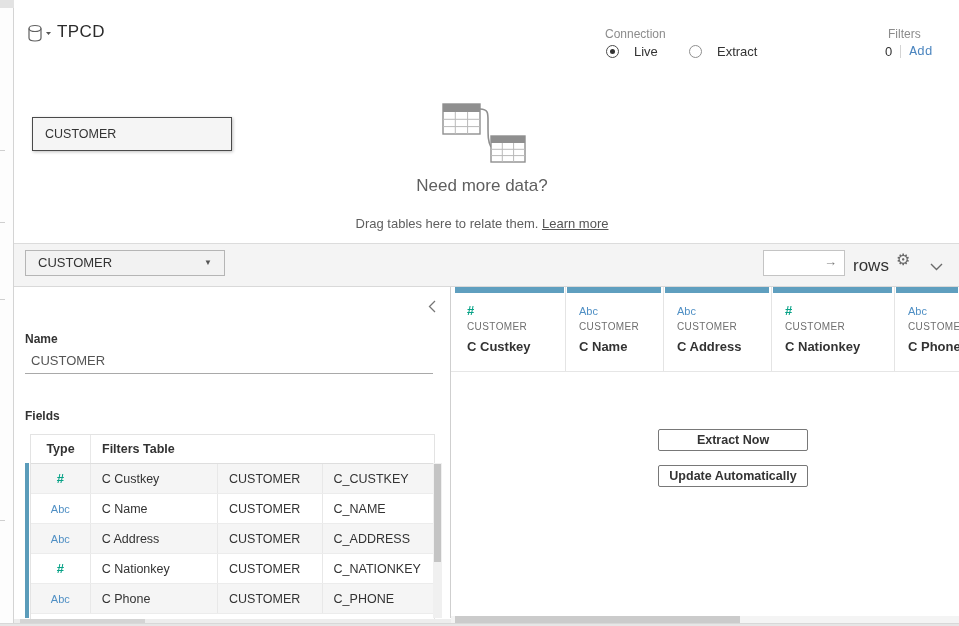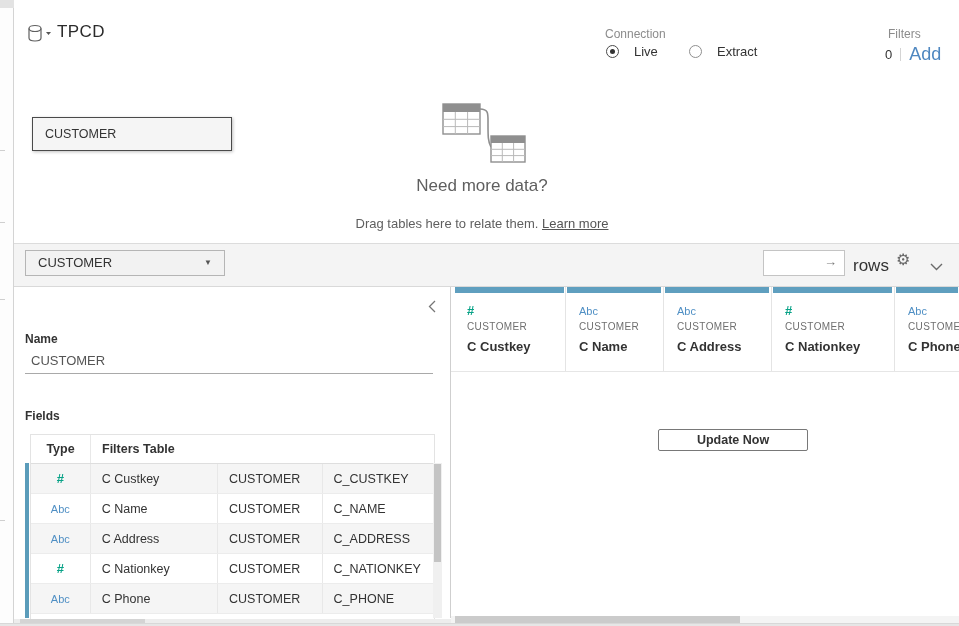--- a/index.html
+++ b/index.html
@@ -22,21 +22,21 @@
   #radio-live { left:606px; top:44px; }
   #radio-extract { left:689px; top:44px; }
   .radio { width:13px; height:13px; border-radius:50%; border:1px solid #8f8f8f; background:#fff;
            display:inline-flex; align-items:center; justify-content:center; }
   .radio.sel { border-color:#4a4a4a; }
   .radio.sel::after { content:""; width:5px; height:5px; border-radius:50%; background:#333; }
   .radio-label { font-size:13px; color:#333; }
   #filters-row { left:885px; top:44px; display:flex; align-items:center; }
   #filters-count { font-size:13px; color:#333; }
   .vdiv { width:1px; height:13px; background:#d4d4d4; margin:0 8px; }
-  #filters-add { font-size:18px; color:#4e87c0; cursor:pointer; }
+  #filters-add { font-size:13px; color:#4e87c0; cursor:pointer;font-family:Liberation Mono, monospace; }
 
   
   #table-node { left:32px; top:117px; width:200px; height:34px; background:#f5f5f5;
                 border:1px solid #4a4a4a; box-shadow:1px 1px 3px rgba(0,0,0,.25);
                 font-size:12.5px; color:#333; line-height:32px; padding-left:12px; cursor:move; }
   #empty-illustration { left:425px; top:96px; }
   #empty-title { left:14px; top:176px; width:936px; text-align:center; font-size:17px; color:#5f5f5f; }
   #empty-hint-row { left:14px; top:216px; width:936px; text-align:center; font-size:13px; color:#5f5f5f; }
   #learn-more { text-decoration:underline; cursor:pointer; color:#555; }
 
@@ -289,21 +289,22 @@
   <div class="grid-col bl" style="left:443px;width:65px;">
     <div class="bluebar" style="background:#5f9fbf"></div>
     <div class="colpad">
       <div class="gicon"><span class="ticon" data-kind="string">Abc</span></div>
       <div class="gtable">CUSTOMER</div>
       <div class="gfield">C Phone</div>
     </div>
   </div>
   <div id="grid-header-border"></div>
 
-  <button id="update-now" class="upd-btn">Update Now</button>
+  <button id="update-now" class="upd-btn">Extract Now</button>
+  <button id="update-auto" class="upd-btn">Update Automatically</button>
 </div>
 
 <div id="fields-hscroll" class="abs">
   <div class="thumb"></div>
 </div>
 <div id="grid-hscroll" class="abs">
   <div class="thumb"></div>
 </div>
 <div id="bottom-strip" class="abs"></div>
 

